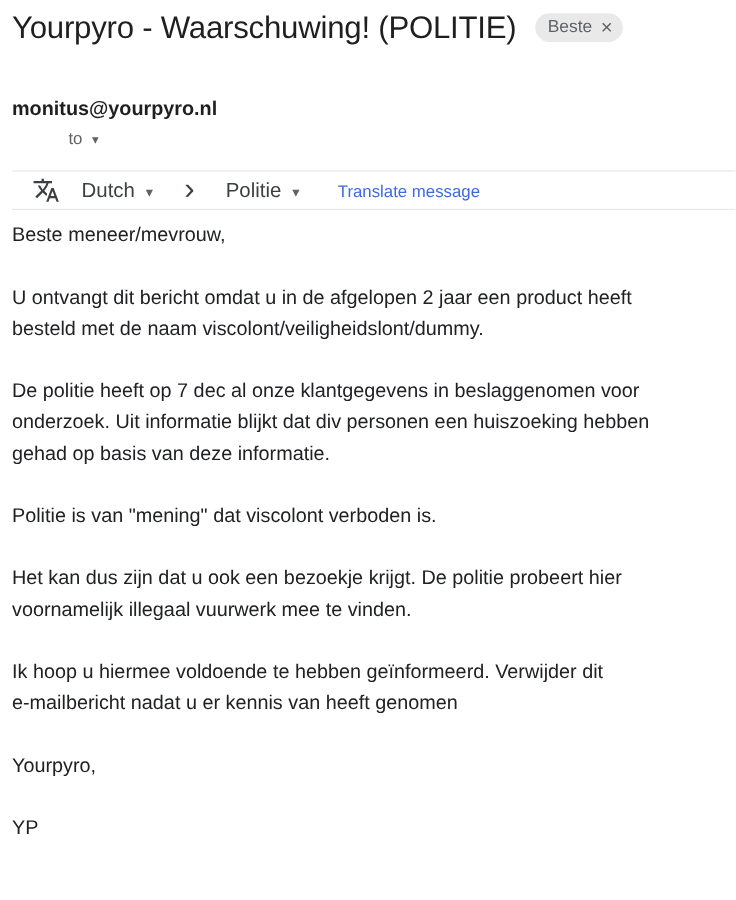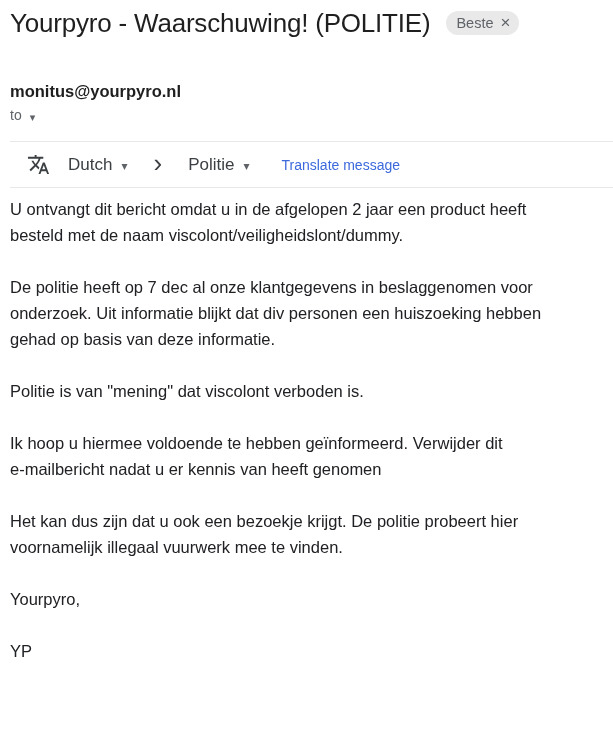--- a/index.html
+++ b/index.html
@@ -55,32 +55,33 @@
     line-height: 19px;
   }
   .to-row {
     margin-top: 6px;
     display: inline-flex;
     align-items: flex-end;
     gap: 8px;
     color: var(--text-secondary, #5f6368);
     font-size: 14px;
     cursor: pointer;
+    margin-left: 47px;
   }
   .caret {
     font-size: 11px;
     line-height: 1;
     color: var(--text-secondary, #5f6368);
   }
 
   
   .translate-bar {
     margin-left: 10px;
     margin-top: 17px;
-    height: 47px;
+    height: 33px;
     border-top: 1px solid var(--divider, #e8e8e8);
     border-bottom: 1px solid var(--divider, #e8e8e8);
     display: flex;
     align-items: center;
     padding-left: 17px;
   }
   .translate-icon { display: inline-flex; margin-right: 18px; }
   .translate-icon svg { width: 23px; height: 23px; fill: #3c4043; }
   .lang-chip {
     display: inline-flex;
@@ -149,27 +150,28 @@
     </span>
     <span class="chevron-right">›</span>
     <span class="lang-chip">
       <span>Politie</span>
       <span class="caret">▾</span>
     </span>
     <a class="translate-link">Translate message</a>
   </div>
 
   <div class="email-body">
+    <p class="para">Beste meneer/mevrouw,</p>
     <p class="para">U ontvangt dit bericht omdat u in de afgelopen 2 jaar een product heeft
 besteld met de naam viscolont/veiligheidslont/dummy.</p>
     <p class="para">De politie heeft op 7 dec al onze klantgegevens in beslaggenomen voor
 onderzoek. Uit informatie blijkt dat div personen een huiszoeking hebben
 gehad op basis van deze informatie.</p>
     <p class="para">Politie is van "mening" dat viscolont verboden is.</p>
+    <p class="para">Het kan dus zijn dat u ook een bezoekje krijgt. De politie probeert hier
+voornamelijk illegaal vuurwerk mee te vinden.</p>
     <p class="para">Ik hoop u hiermee voldoende te hebben geïnformeerd. Verwijder dit
 e-mailbericht nadat u er kennis van heeft genomen</p>
-    <p class="para">Het kan dus zijn dat u ook een bezoekje krijgt. De politie probeert hier
-voornamelijk illegaal vuurwerk mee te vinden.</p>
     <p class="para">Yourpyro,</p>
     <p class="para">YP</p>
   </div>
 
 </div>
 
 </body></html>

